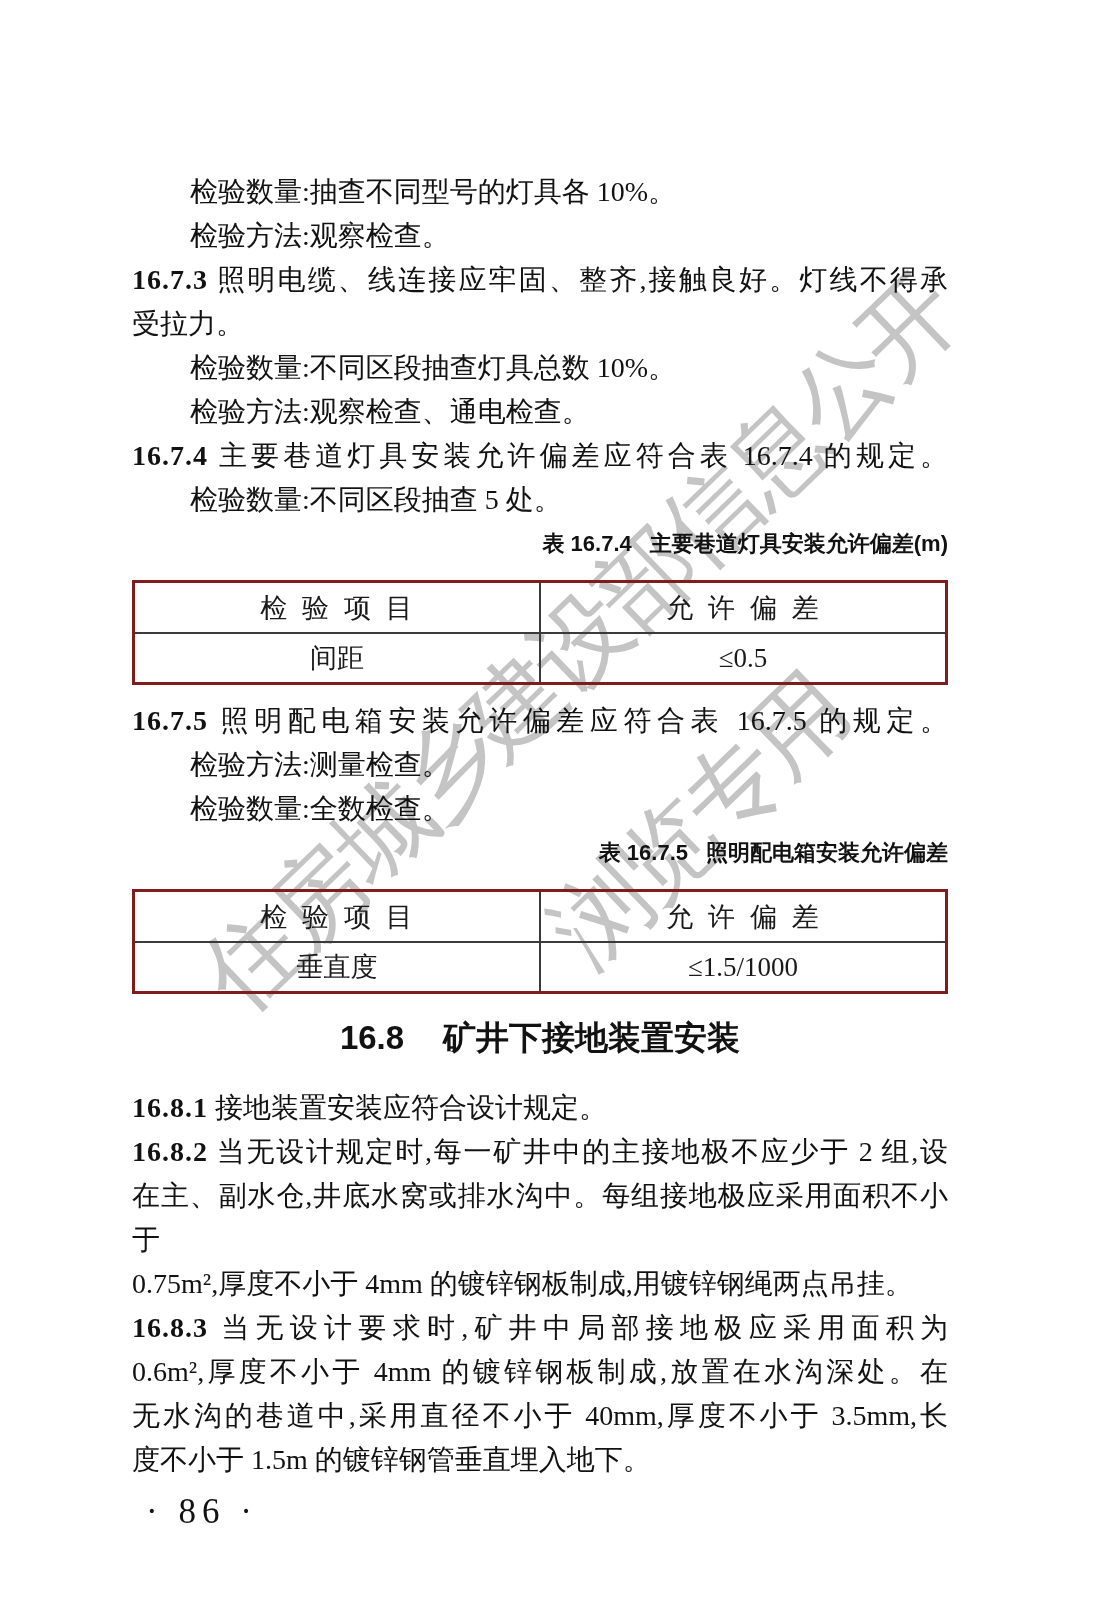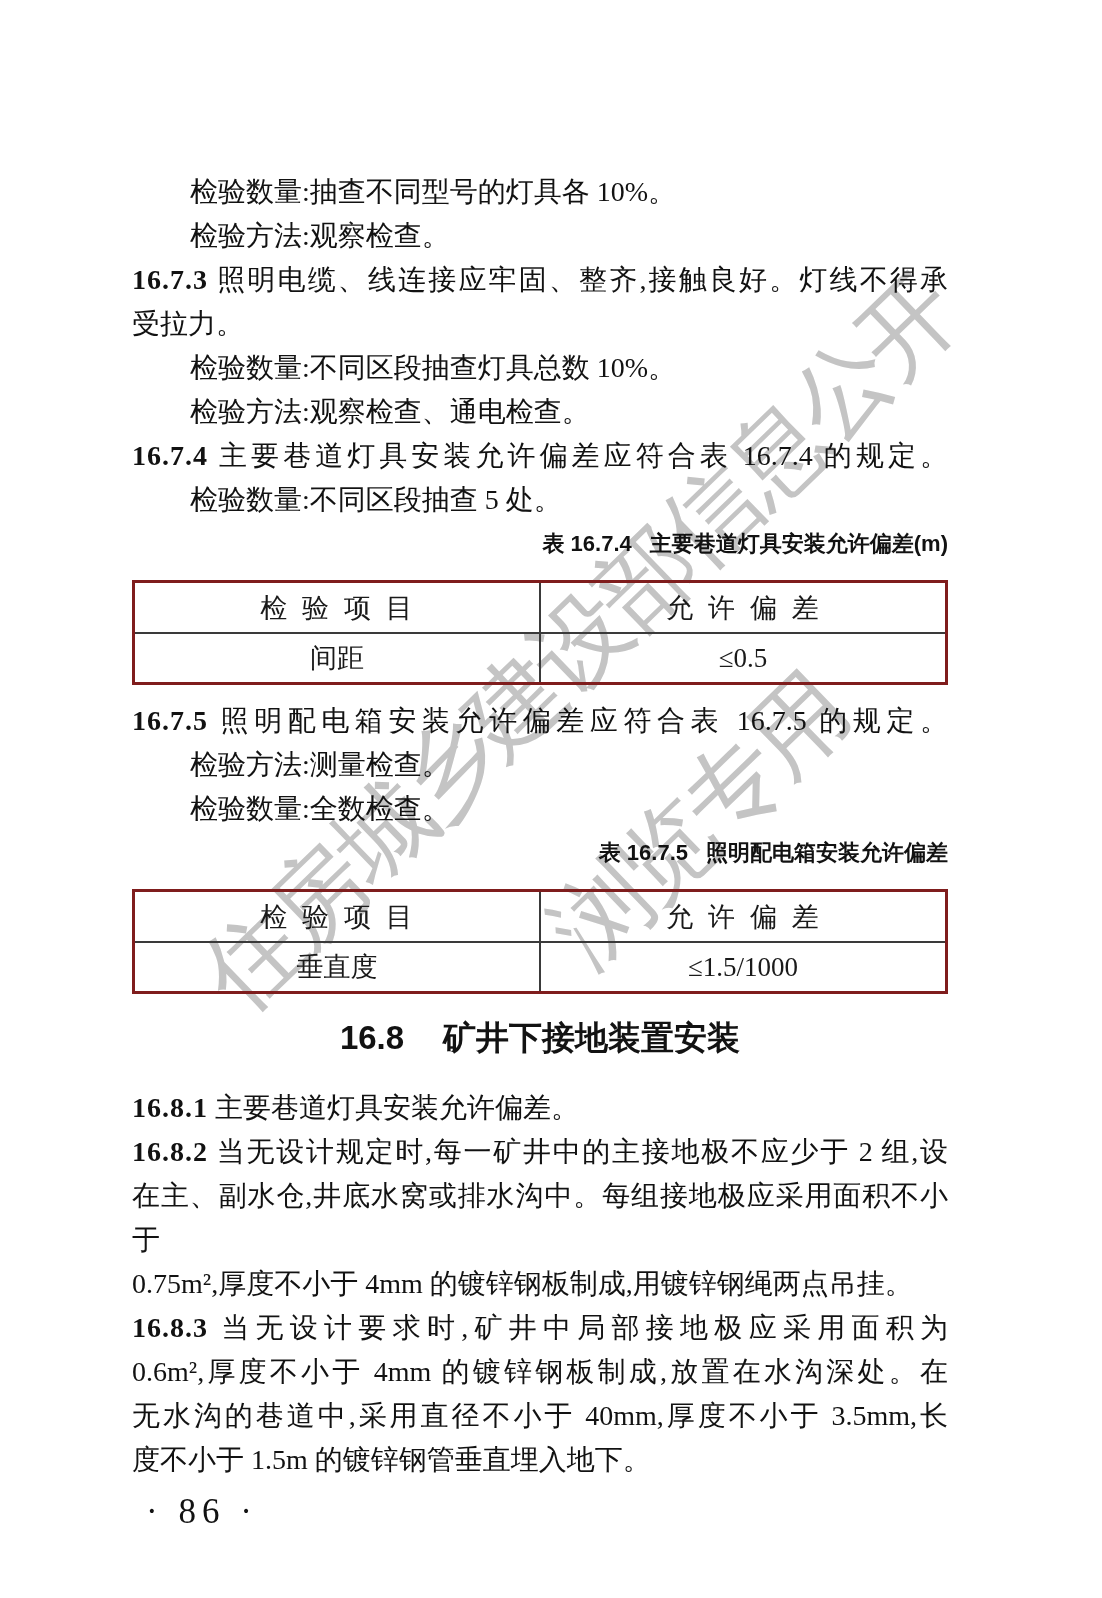--- a/index.html
+++ b/index.html
@@ -113,21 +113,21 @@
       </tr>
       <tr>
         <td>垂直度</td>
         <td>≤1.5/1000</td>
       </tr>
     </tbody>
       </table>
 
     <div class="sec-heading"><span class="h-num">16.8</span><span>矿井下接地装置安装</span></div>
 
-    <div class="line gap-before-clauses"><b class="cnum">16.8.1</b><span>主要巷道灯具安装允许偏差。</span></div>
+    <div class="line gap-before-clauses"><b class="cnum">16.8.1</b><span>接地装置安装应符合设计规定。</span></div>
 
     <div class="line fill"><b class="cnum">16.8.2</b><span>当无设计规定时,每一矿井中的主接地极不应少于 2 组,设</span></div>
     <div class="line fill">在主、副水仓,井底水窝或排水沟中。每组接地极应采用面积不小于</div>
     <div class="line">0.75m²,厚度不小于 4mm 的镀锌钢板制成,用镀锌钢绳两点吊挂。</div>
 
     <div class="line fill"><b class="cnum">16.8.3</b><span>当无设计要求时,矿井中局部接地极应采用面积为</span></div>
     <div class="line fill">0.6m²,厚度不小于 4mm 的镀锌钢板制成,放置在水沟深处。在</div>
     <div class="line fill">无水沟的巷道中,采用直径不小于 40mm,厚度不小于 3.5mm,长</div>
     <div class="line">度不小于 1.5m 的镀锌钢管垂直埋入地下。</div>
 

